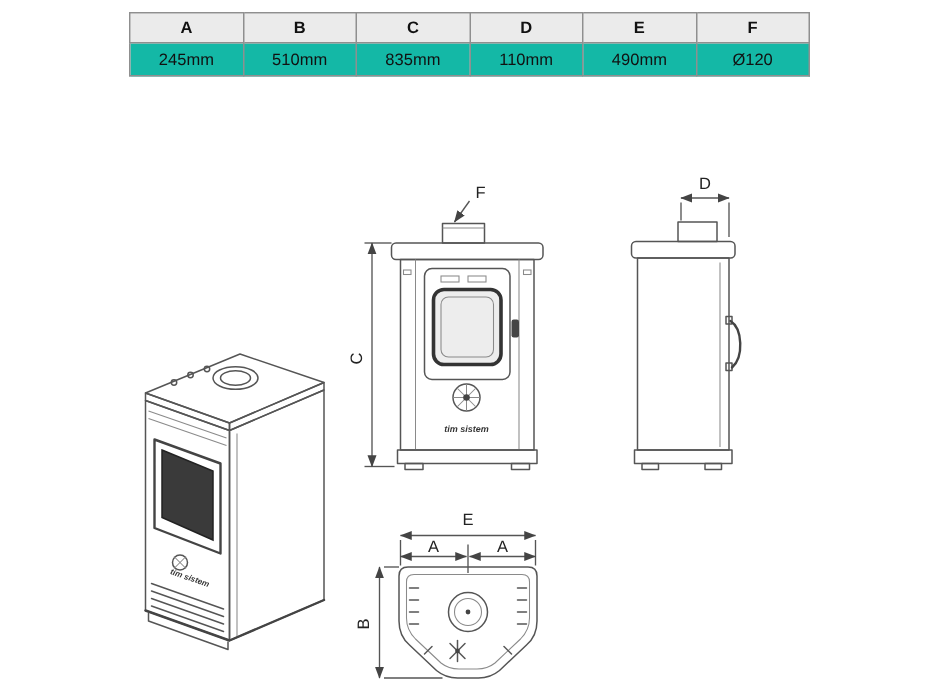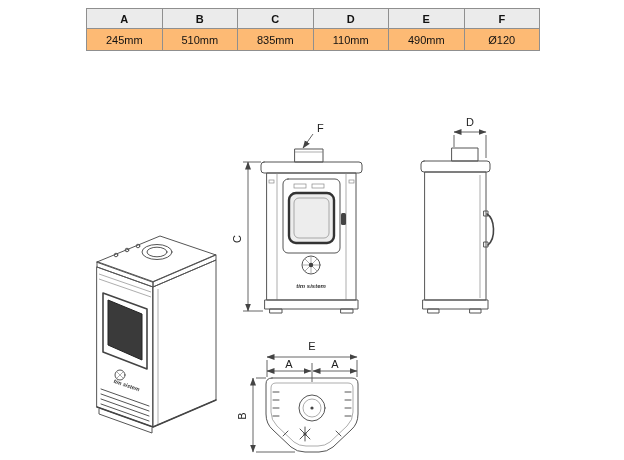--- a/index.html
+++ b/index.html
@@ -7,21 +7,21 @@
   body {
     background:#ffffff;
     font-family:"Liberation Sans", sans-serif;
     position:relative;
     overflow:hidden;
   }
   .table-wrap { position:absolute; left:86px; top:8px; width:454px; }
   table { width:100%; border-collapse:collapse; table-layout:fixed; }
   th,td { border:1px solid #8f8f8f; text-align:center; font-size:11px; color:#111; }
   th { background:#ebebeb; height:20px; font-weight:bold; }
-  td { height:22px; background:#fdba74; font-weight:normal; }
+  td { height:22px; background:#14b8a6; font-weight:normal; }
   svg.drawing { position:absolute; left:0; top:50px; }
   .dim-label { font-size:11px; fill:#222; }
   .brand { font-style:italic; font-weight:bold; fill:#333; }
   .line { stroke:#555; fill:none; stroke-width:1; stroke-linejoin:round; stroke-linecap:round; }
   .thick { stroke:#444; stroke-width:1.6; }
   .thin { stroke:#8a8a8a; stroke-width:0.7; }
   .dim { stroke:#555; stroke-width:0.9; fill:none; }
 </style>
 </head>
 <body>

